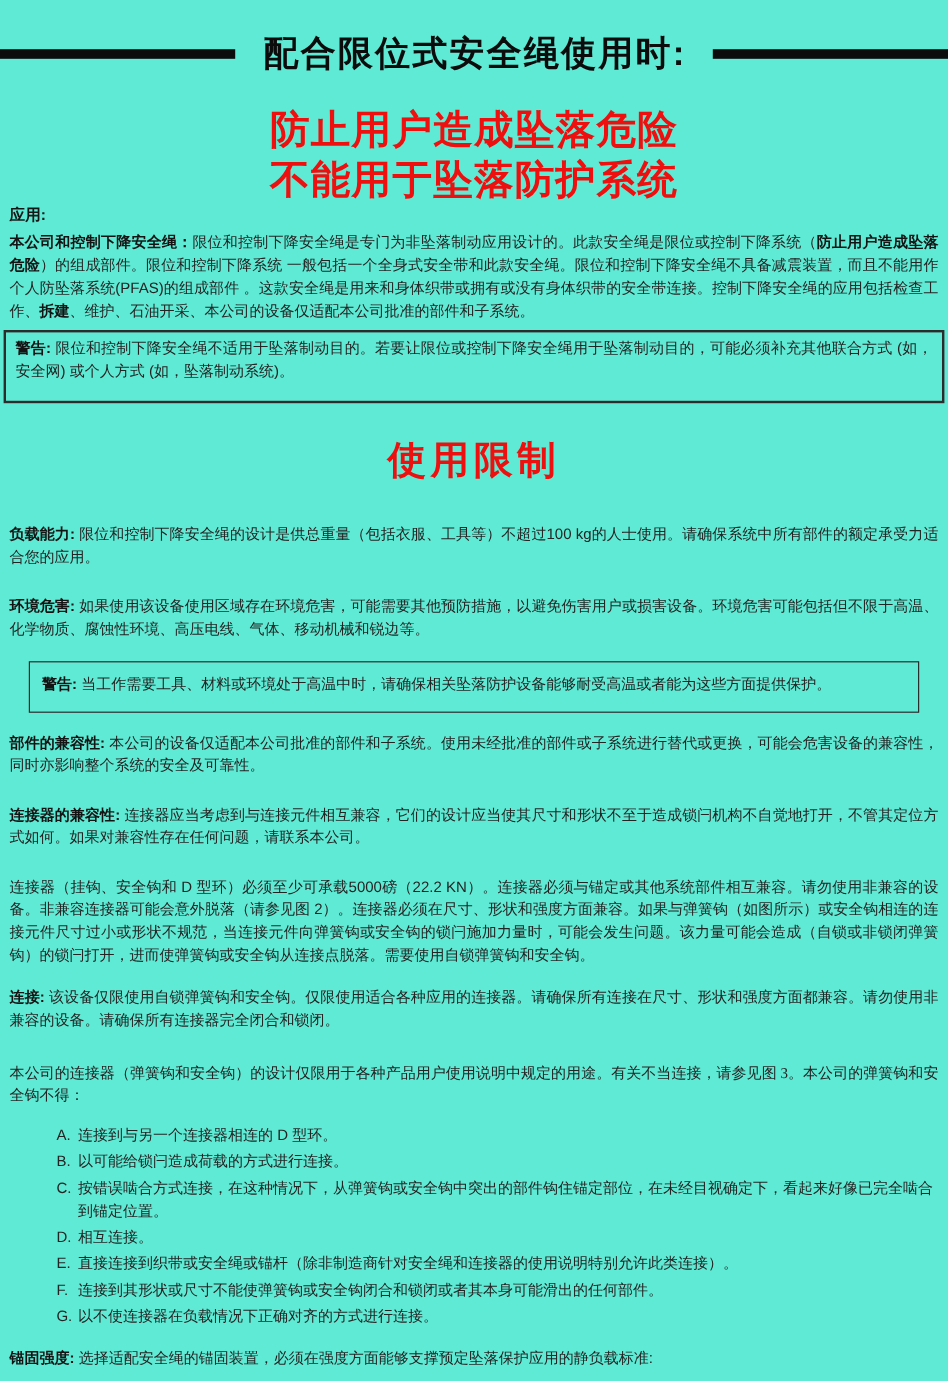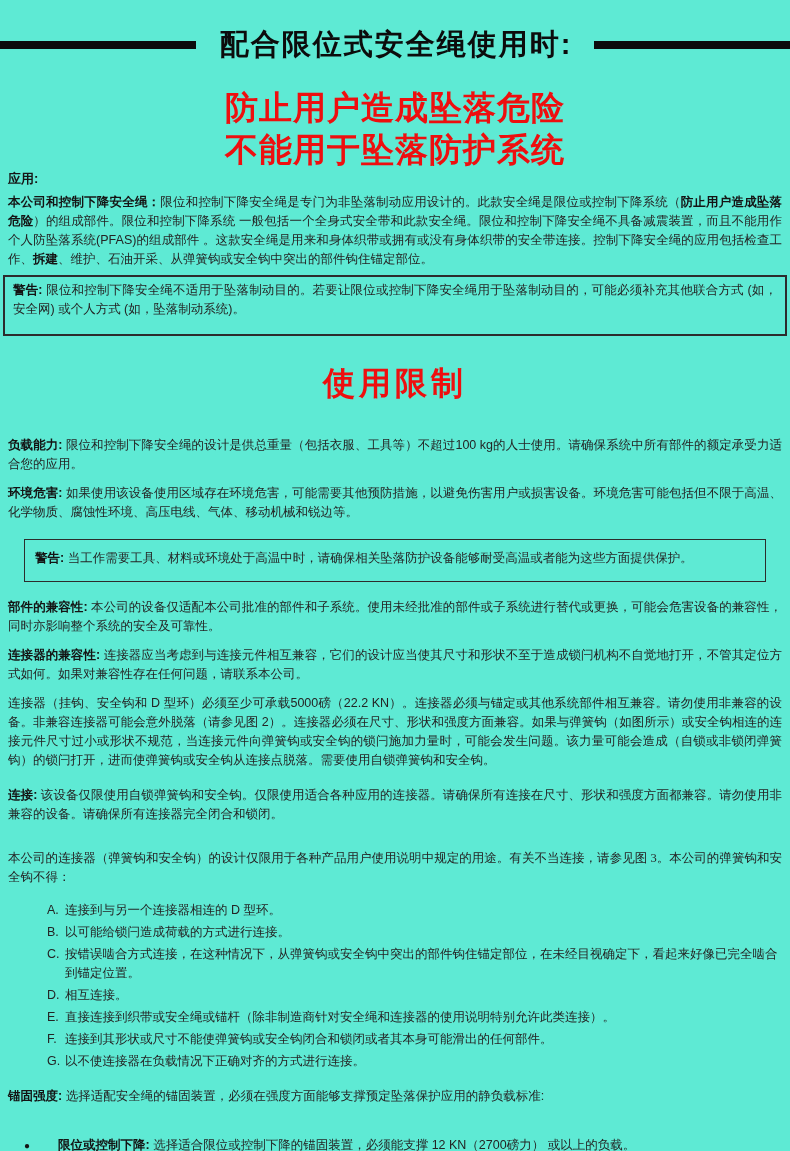--- a/index.html
+++ b/index.html
@@ -75,21 +75,21 @@
     text-align: center;
     color: #ee0f0f;
     font-size: 32px;
     font-weight: 700;
     letter-spacing: 4px;
     line-height: 46px;
   }
 
   .mt-lg { margin-top: 30px; }
   .mt-md { margin-top: 16px; }
-  .mt-sm { margin-top: 10px; }
+  .mt-sm { margin-top: 22px; }
   .mt-para { margin-top: 25px; font-family: Liberation Serif, serif; }
 
   
   .list { margin: 14px 8px 0 47px; }
   .list-item { display: flex; font-size: 12.5px; line-height: 19px; margin-bottom: 3px; }
   .list-item .letter { flex: 0 0 18px; }
   .list-item .text { flex: 1 1 auto; text-align: left; }
 
   
   .bullet-row {
@@ -110,21 +110,21 @@
     <div class="doc-title">配合限位式安全绳使用时:</div>
     <div class="rule rule-right"></div>
   </div>
 
   <div class="banner">
     <div class="banner-line">防止用户造成坠落危险</div>
     <div class="banner-line">不能用于坠落防护系统</div>
   </div>
 
   <div class="heading">应用:</div>
-  <p class="para"><b>本公司和控制下降安全绳：</b><span>限位和控制下降安全绳是专门为非坠落制动应用设计的。此款安全绳是限位或控制下降系统（</span><b>防止用户造成坠落危险</b><span>）的组成部件。限位和控制下降系统 一般包括一个全身式安全带和此款安全绳。限位和控制下降安全绳不具备减震装置，而且不能用作个人防坠落系统(PFAS)的组成部件 。这款安全绳是用来和身体织带或拥有或没有身体织带的安全带连接。控制下降安全绳的应用包括检查工作、</span><b>拆建</b><span>、维护、石油开采、从弹簧钩或安全钩中突出的部件钩住锚定部位。</span></p>
+  <p class="para"><b>本公司和控制下降安全绳：</b><span>限位和控制下降安全绳是专门为非坠落制动应用设计的。此款安全绳是限位或控制下降系统（</span><b>防止用户造成坠落危险</b><span>）的组成部件。限位和控制下降系统 一般包括一个全身式安全带和此款安全绳。限位和控制下降安全绳不具备减震装置，而且不能用作个人防坠落系统(PFAS)的组成部件 。这款安全绳是用来和身体织带或拥有或没有身体织带的安全带连接。控制下降安全绳的应用包括检查工作、</span><b>拆建</b><span>、维护、石油开采、本公司的设备仅适配本公司批准的部件和子系统。</span></p>
 
   <div class="warnbox">
     <b>警告:</b>
     <span>限位和控制下降安全绳不适用于坠落制动目的。若要让限位或控制下降安全绳用于坠落制动目的，可能必须补充其他联合方式 (如，安全网) 或个人方式 (如，坠落制动系统)。</span>
   </div>
 
   <div class="red-title">使用限制</div>
 
   <p class="para mt-lg">
     <b>负载能力:</b>

